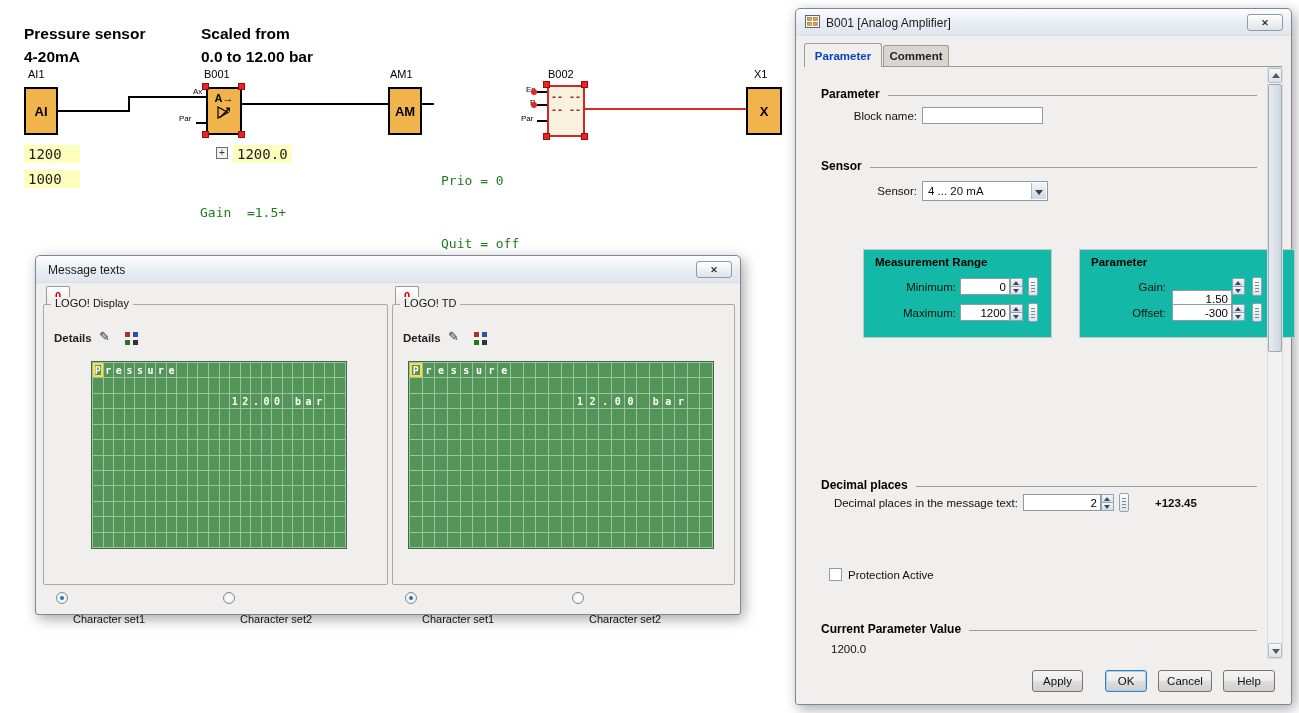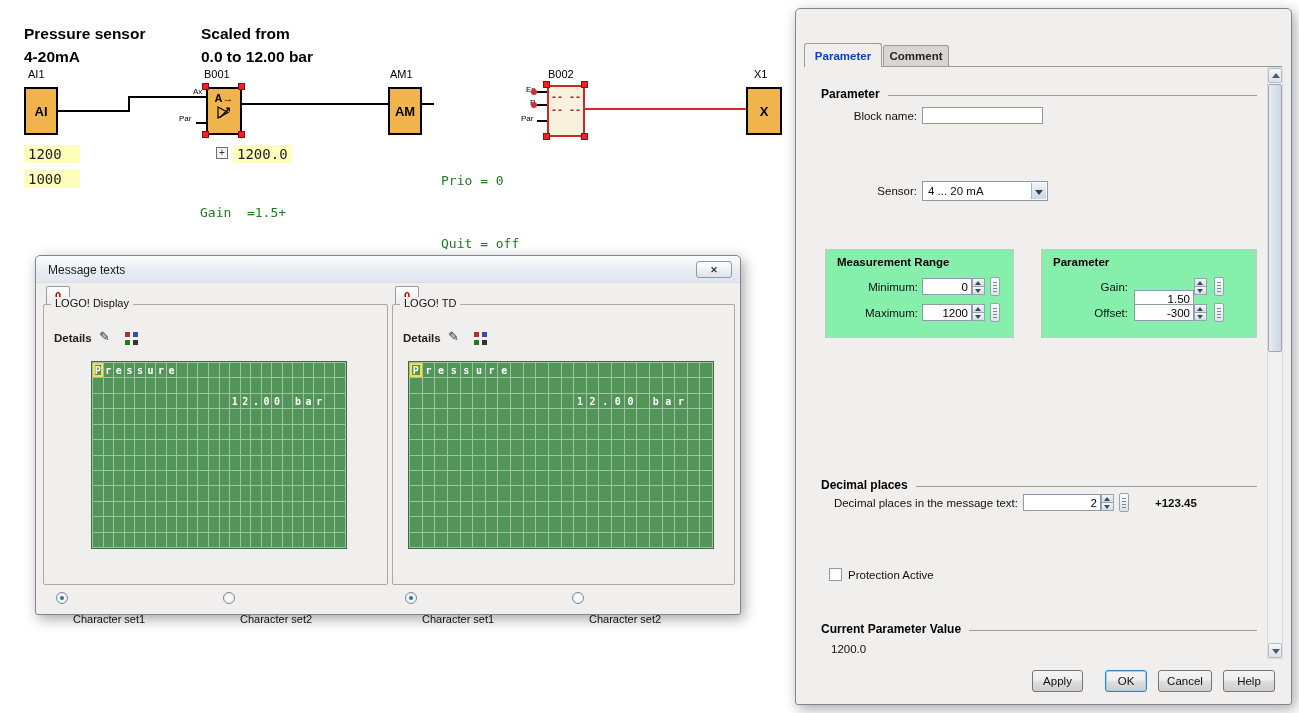--- a/index.html
+++ b/index.html
@@ -95,21 +95,21 @@
   .spin { position:absolute; display:flex; flex-direction:column; width:13px; height:17px; }
   .spin i { flex:1; border:1px solid #93a3b3; background:linear-gradient(#f5f7f9,#d6dde5); position:relative; }
   .spin i + i { margin-top:-1px; }
   .spin i::after { content:""; position:absolute; left:2px; }
   .spin .up::after { top:2px; border:3px solid transparent; border-top:none; border-bottom:4px solid #3c4a58; }
   .spin .dn::after { top:2px; border:3px solid transparent; border-bottom:none; border-top:4px solid #3c4a58; }
   .refbtn { position:absolute; width:10px; height:19px; border:1px solid #93a3b3; border-radius:2px;
             background:linear-gradient(#fdfdfd,#dde3ea); }
   .refbtn::after { content:""; position:absolute; left:2px; right:2px; top:4px; height:10px;
                    background:repeating-linear-gradient(#7a8794 0 1px, transparent 1px 3px); }
-  .grp { position:absolute; background:#86efac; border:1px solid #c9c7c3; }
+  .grp { position:absolute; background:#14b8a6; border:1px solid #c9c7c3;margin-left:38px; }
   .grp-head { position:absolute; left:11px; top:6px; font-weight:bold; font-size:11.5px; color:#000; }
   .cbx { position:absolute; width:13px; height:13px; border:1px solid #8c9bab; background:#fff; }
   .btn { position:absolute; height:22px; border:1px solid #757575; border-radius:3px;
          background:linear-gradient(#f4f4f4,#ededed 45%,#dcdcdc 55%,#cfcfcf);
          font-family:"Liberation Sans", sans-serif; font-size:11.5px; color:#111;
          display:flex; align-items:center; justify-content:center; }
   .btn.default { border-color:#3c7fb1; box-shadow:0 0 0 1px #9fd2f5 inset; }
   .sbar { position:absolute; width:16px; background:#f1f1f1; border:1px solid #dcdcdc; }
   .sbtn { position:absolute; left:0; width:14px; height:15px; border:1px solid #b8bec6; border-radius:2px;
           background:linear-gradient(#f6f7f8,#dde1e6); }
@@ -817,31 +817,45 @@
         <div class="gcell"></div>
       </div>
     <span class="radio checked" style="left:13px;top:306px"></span>
     <span class="radio-label" style="left:30px;top:306px">Character set1</span>
     <span class="radio" style="left:180px;top:306px"></span>
     <span class="radio-label" style="left:197px;top:306px">Character set2</span>
   </div>
 </section>
 
 <section class="win" style="left:795px;top:8px;width:497px;height:697px">
+  <div class="titlebar">
+    <svg class="dlg-icon" width="15" height="13" viewBox="0 0 15 13">
+      <rect x="0.5" y="0.5" width="14" height="12" fill="#ffffff" stroke="#5a6a7a"></rect>
+      <rect x="2.5" y="2.5" width="4" height="3" fill="#e8a33c" stroke="#7a5a20" stroke-width="0.5"></rect>
+      <rect x="8.5" y="2.5" width="4" height="3" fill="#e8a33c" stroke="#7a5a20" stroke-width="0.5"></rect>
+      <rect x="2.5" y="7.5" width="4" height="3" fill="#e8a33c" stroke="#7a5a20" stroke-width="0.5"></rect>
+      <rect x="8.5" y="7.5" width="4" height="3" fill="#e8a33c" stroke="#7a5a20" stroke-width="0.5"></rect>
+    </svg>
+    <span class="title-text" style="left:30px">B001 [Analog Amplifier]</span>
+    <span class="close-btn"></span>
+  </div>
 
   <div class="ptab active" style="left:8px;top:34px;width:78px;height:24px">Parameter</div>
   <div class="ptab inactive" style="left:87px;top:36px;width:66px;height:21px">Comment</div>
   <div class="tabline" style="left:8px;right:9px;top:57px"></div>
 
   <div class="sect-head" style="top:78px">
     <span>Parameter</span>
   </div>
   <span class="lbl r" style="left:25px;top:101px;width:96px">Block name:</span>
   <input class="tin" style="left: 126px; top: 98px; width: 121px;" value="">
 
+  <div class="sect-head" style="top:150px">
+    <span>Sensor</span>
+  </div>
   <span class="lbl r" style="left:25px;top:176px;width:96px">Sensor:</span>
   <div class="combo" style="left:126px;top:172px;width:126px">
     <span class="combo-text">4 ... 20 mA</span>
     <span class="combo-btn"></span>
   </div>
 
 
   <div class="grp" style="left:29px;top:240px;width:189px;height:89px">
     <span class="grp-head">Measurement Range</span>
     <span class="lbl r" style="left:4px;top:31px;width:88px">Minimum:</span>

